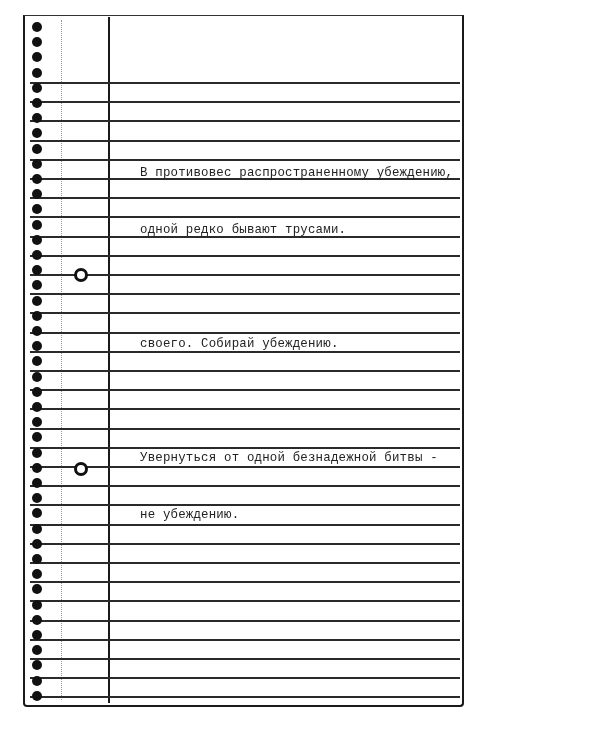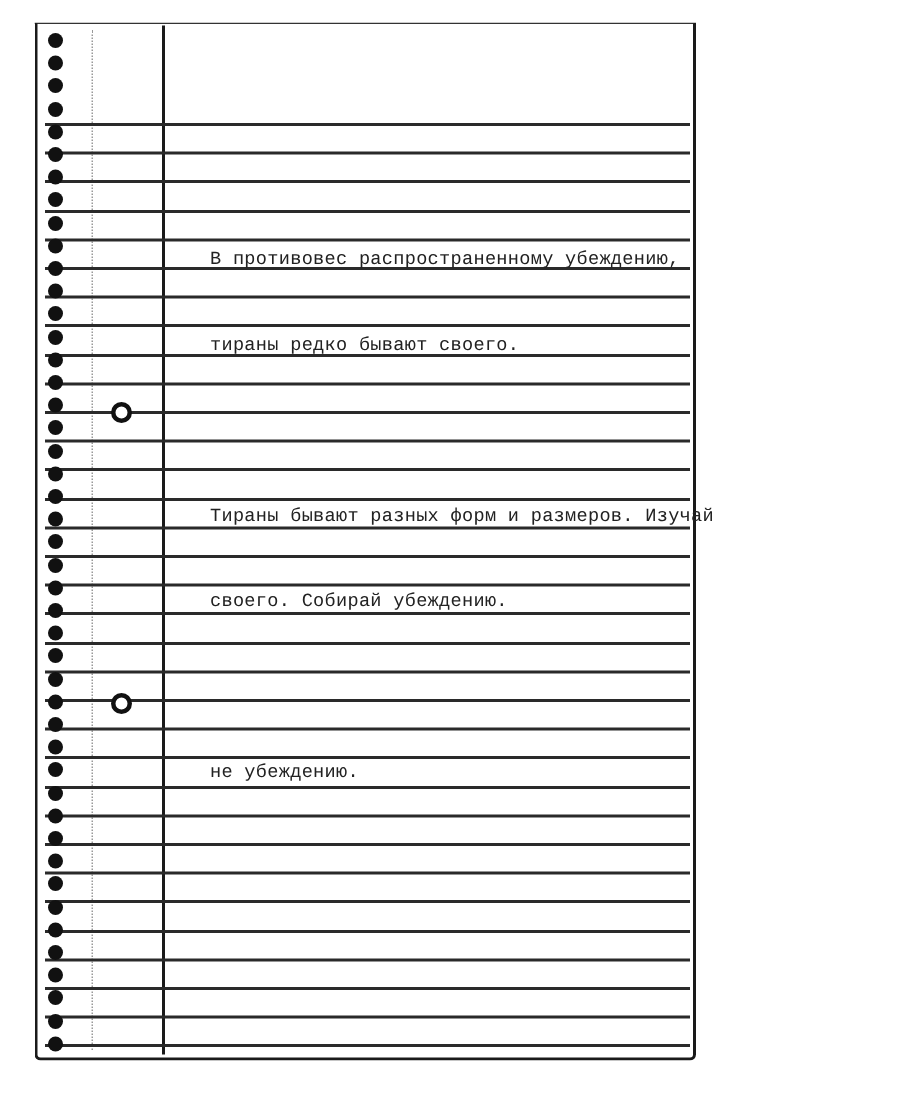--- a/index.html
+++ b/index.html
@@ -101,25 +101,25 @@
     <div class="dot" style="top: 660px;"></div>
     <div class="dot" style="top: 676px;"></div>
     <div class="dot" style="top: 691px;"></div>
   </div>
 
 <div class="ring" style="left:74px;top:268px;"></div>
 <div class="ring" style="left:74px;top:462px;"></div>
 
 <div class="text" style="top:126px;">
   <div>В противовес распространенному убеждению,</div>
-  <div>тираны редко бывают своего.</div>
+  <div>одной редко бывают трусами.</div>
   <div></div>
-  <div>Тираны бывают разных форм и размеров. Изучай</div>
   <div>своего. Собирай убеждению.</div>
   <div></div>
+  <div>Увернуться от одной безнадежной битвы -</div>
   <div>не убеждению.</div>
   <div></div>
   
   
   
   
   
   
   
   

